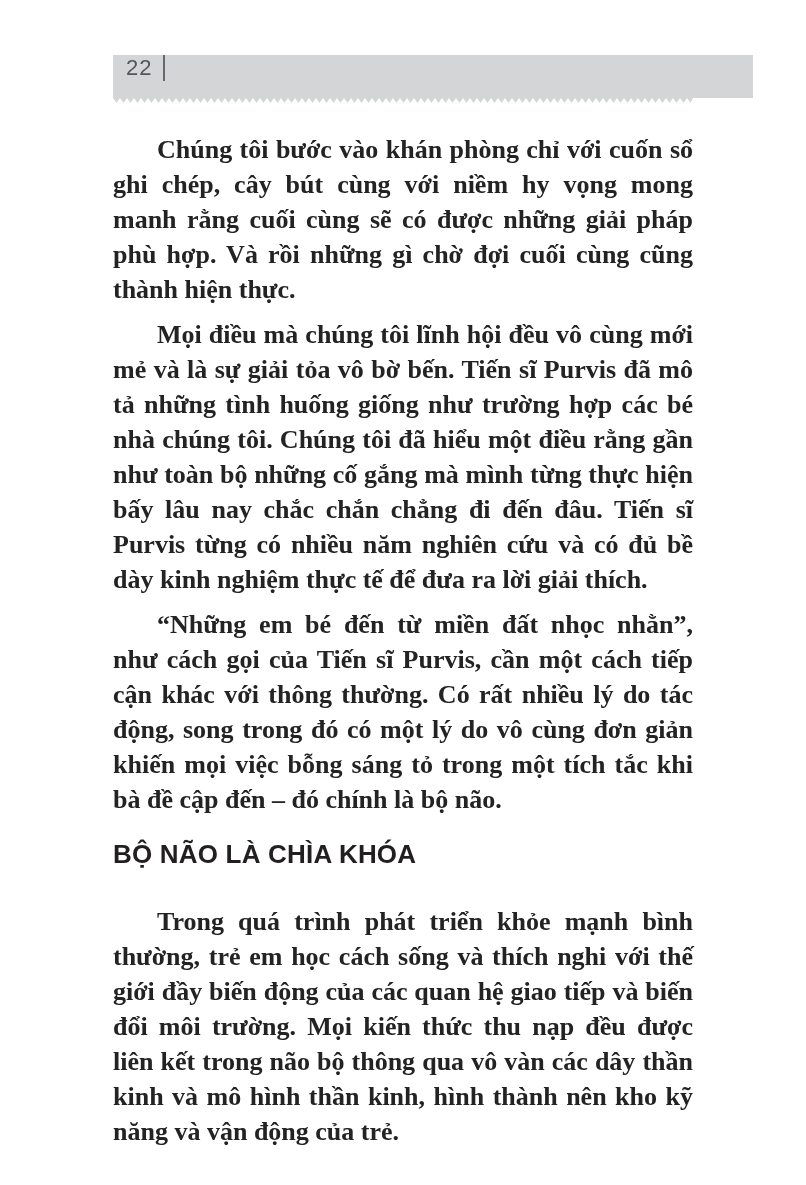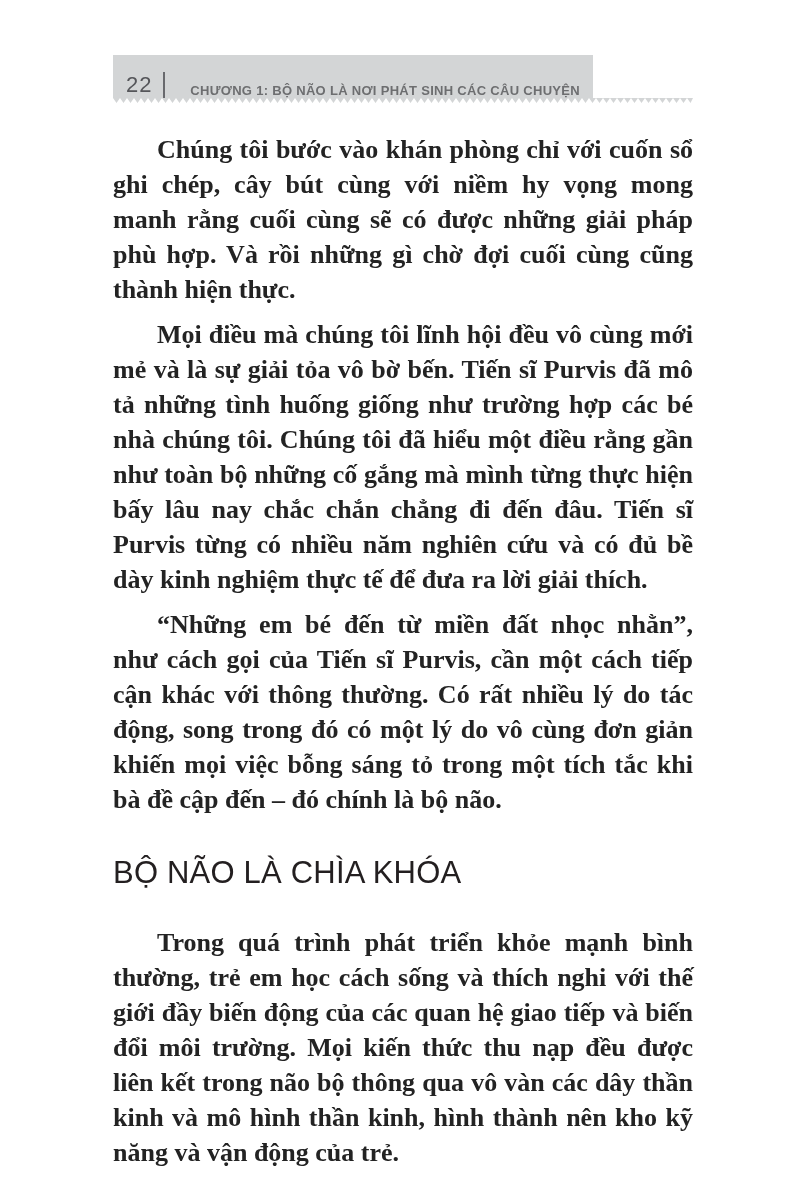--- a/index.html
+++ b/index.html
@@ -20,27 +20,28 @@
     margin: 0 auto;
     background: var(--page-background, #ffffff);
     overflow: hidden;
     font-family: "Liberation Serif", "DejaVu Serif", serif;
   }
   
   .header-bar {
     position: absolute;
     left: 113px;
     top: 55px;
-    width: 480px;
+    width: 640px;
     height: 43px;
     background: var(--header-bar-background, #d3d5d6);
     display: flex;
-    align-items: flex-end;
+    align-items: flex-start;
     justify-content: space-between;
     padding: 0 13px;
+    flex-direction: column;
   }
   .pagenum-group {
     display: flex;
     align-items: center;
     gap: 11px;
   }
   .pagenum {
     font-family: "Liberation Sans", "DejaVu Sans", sans-serif;
     font-size: 22px;
     letter-spacing: 1px;
@@ -81,38 +82,37 @@
     line-height: 35px;
     color: var(--body-text, #232323);
     text-align: justify;
     text-justify: inter-word;
     text-indent: 44px;
     margin: 0 0 10px 0;
     font-weight: bold;
   }
   .section-heading {
     font-family: "Liberation Sans", "DejaVu Sans", sans-serif;
-    font-size: 31px;
-    font-weight: 400;
+    font-size: 26px;
+    font-weight: 700;
     letter-spacing: 0.2px;
     color: var(--heading-text, #231f20);
-    margin: 38px 0 34px 0;
+    margin: 22px 0 34px 0;
   }
 </style>
 </head>
 <body>
 
 <div class="page">
 
   <header class="header-bar">
     <span class="pagenum-group">
       <span class="pagenum">22</span>
       <span class="pagenum-divider"></span>
     </span>
-    <span class="chapter-title">CHƯƠNG 1: BỘ NÃO LÀ NƠI PHÁT SINH CÁC CÂU CHUYỆN</span>
     <svg class="serration" width="580" height="5" viewBox="0 0 580 5" preserveAspectRatio="none" aria-hidden="true">
       <polygon fill="#d3d5d6" points="0,0 3.5,5 7,0 7,0 10.5,5 14,0 14,0 17.5,5 21,0 21,0 24.5,5 28,0 28,0 31.5,5 35,0 35,0 38.5,5 42,0 42,0 45.5,5 49,0 49,0 52.5,5 56,0 56,0 59.5,5 63,0 63,0 66.5,5 70,0 70,0 73.5,5 77,0 77,0 80.5,5 84,0 84,0 87.5,5 91,0 91,0 94.5,5 98,0 98,0 101.5,5 105,0 105,0 108.5,5 112,0 112,0 115.5,5 119,0 119,0 122.5,5 126,0 126,0 129.5,5 133,0 133,0 136.5,5 140,0 140,0 143.5,5 147,0 147,0 150.5,5 154,0 154,0 157.5,5 161,0 161,0 164.5,5 168,0 168,0 171.5,5 175,0 175,0 178.5,5 182,0 182,0 185.5,5 189,0 189,0 192.5,5 196,0 196,0 199.5,5 203,0 203,0 206.5,5 210,0 210,0 213.5,5 217,0 217,0 220.5,5 224,0 224,0 227.5,5 231,0 231,0 234.5,5 238,0 238,0 241.5,5 245,0 245,0 248.5,5 252,0 252,0 255.5,5 259,0 259,0 262.5,5 266,0 266,0 269.5,5 273,0 273,0 276.5,5 280,0 280,0 283.5,5 287,0 287,0 290.5,5 294,0 294,0 297.5,5 301,0 301,0 304.5,5 308,0 308,0 311.5,5 315,0 315,0 318.5,5 322,0 322,0 325.5,5 329,0 329,0 332.5,5 336,0 336,0 339.5,5 343,0 343,0 346.5,5 350,0 350,0 353.5,5 357,0 357,0 360.5,5 364,0 364,0 367.5,5 371,0 371,0 374.5,5 378,0 378,0 381.5,5 385,0 385,0 388.5,5 392,0 392,0 395.5,5 399,0 399,0 402.5,5 406,0 406,0 409.5,5 413,0 413,0 416.5,5 420,0 420,0 423.5,5 427,0 427,0 430.5,5 434,0 434,0 437.5,5 441,0 441,0 444.5,5 448,0 448,0 451.5,5 455,0 455,0 458.5,5 462,0 462,0 465.5,5 469,0 469,0 472.5,5 476,0 476,0 479.5,5 483,0 483,0 486.5,5 490,0 490,0 493.5,5 497,0 497,0 500.5,5 504,0 504,0 507.5,5 511,0 511,0 514.5,5 518,0 518,0 521.5,5 525,0 525,0 528.5,5 532,0 532,0 535.5,5 539,0 539,0 542.5,5 546,0 546,0 549.5,5 553,0 553,0 556.5,5 560,0 560,0 563.5,5 567,0 567,0 570.5,5 574,0 574,0 577.5,5 580,0"></polygon>
     </svg>
   </header>
 
   <main class="text-column">
     <p class="body-par">Chúng tôi bước vào khán phòng chỉ với cuốn sổ ghi chép, cây bút cùng với niềm hy vọng mong manh rằng cuối cùng sẽ có được những giải pháp phù hợp. Và rồi những gì chờ đợi cuối cùng cũng thành hiện thực.</p>
     <p class="body-par">Mọi điều mà chúng tôi lĩnh hội đều vô cùng mới mẻ và là sự giải tỏa vô bờ bến. Tiến sĩ Purvis đã mô tả những tình huống giống như trường hợp các bé nhà chúng tôi. Chúng tôi đã hiểu một điều rằng gần như toàn bộ những cố gắng mà mình từng thực hiện bấy lâu nay chắc chắn chẳng đi đến đâu. Tiến sĩ Purvis từng có nhiều năm nghiên cứu và có đủ bề dày kinh nghiệm thực tế để đưa ra lời giải thích.</p>
     <p class="body-par">“Những em bé đến từ miền đất nhọc nhằn”, như cách gọi của Tiến sĩ Purvis, cần một cách tiếp cận khác với thông thường. Có rất nhiều lý do tác động, song trong đó có một lý do vô cùng đơn giản khiến mọi việc bỗng sáng tỏ trong một tích tắc khi bà đề cập đến – đó chính là bộ não.</p>
     <h2 class="section-heading">BỘ NÃO LÀ CHÌA KHÓA</h2>

